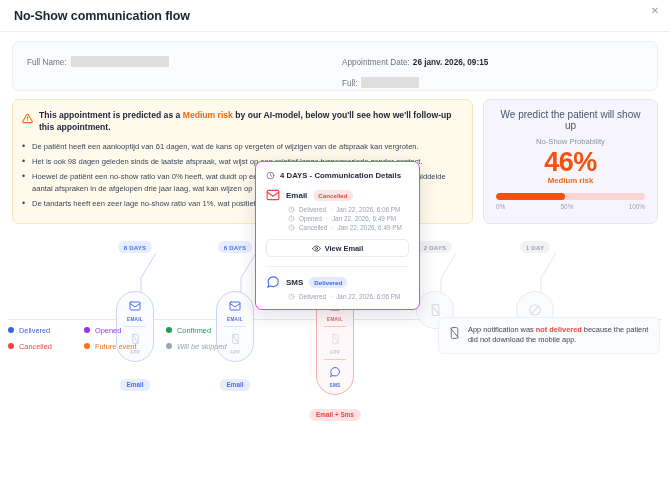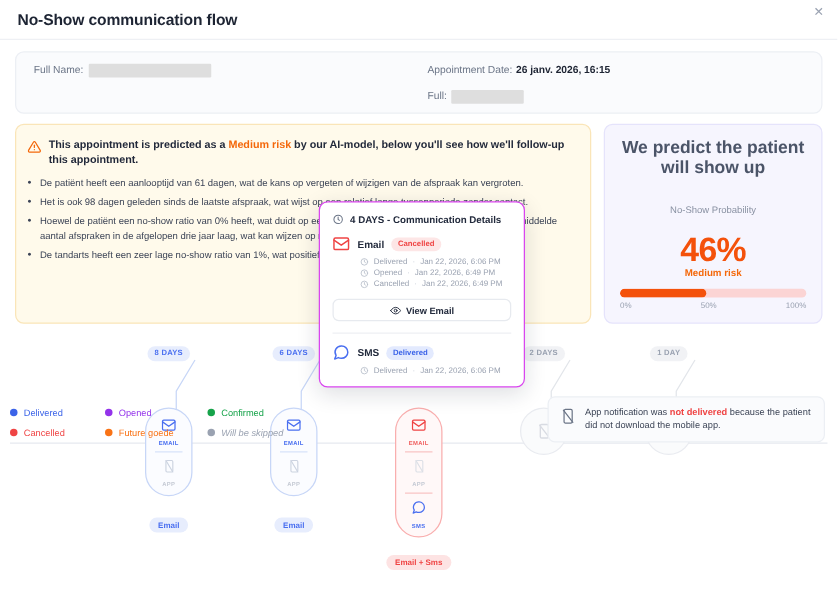--- a/index.html
+++ b/index.html
@@ -42,21 +42,21 @@
     border: 1px solid #eceff4;
     border-radius: 7px;
     height: 50px;
     display: flex;
     padding: 9px 14px;
   }
   .info-col { flex: 1; }
   .info-col.right { padding-left: 14px; }
   .info-row {
     display: flex;
-    align-items: flex-start;
+    align-items: flex-end;
     height: 16px;
     margin-bottom: 5px;
     font-size: 8.2px;
     color: #6b7587;
   }
   .info-label { white-space: nowrap; }
   .redacted {
     display: inline-block;
     height: 11px;
     background: #dedede;
@@ -115,29 +115,28 @@
 
   .predict-box {
     flex: 0 0 175px;
     background: #f6f5fe;
     border: 1px solid #e5e3fb;
     border-radius: 7px;
     padding: 9px 12px 10px 12px;
     text-align: center;
   }
   .predict-title {
-    font-size: 14px;
+    font-size: 10px;
     color: #4b5468;
-    margin-bottom: 22px;
-    font-weight: bold;
+    margin-bottom: 6px;
   }
   .predict-sub {
     font-size: 7.6px;
     color: #8a92a3;
-    margin-bottom: 13px;
+    margin-bottom: 1px;
   }
   .predict-pct {
     font-size: 27px;
     font-weight: bold;
     color: #f4510b;
     line-height: 1.12;
     letter-spacing: -0.5px;
   }
   .predict-risk {
     font-size: 7.8px;
@@ -347,21 +346,21 @@
   <div class="info-card">
     <div class="info-col">
       <div class="info-row">
         <span class="info-label">Full Name:</span>
         <span class="redacted r-name"></span>
       </div>
     </div>
     <div class="info-col right">
       <div class="info-row">
         <span class="info-label">Appointment Date:</span>
-        <span class="info-strong">26 janv. 2026, 16:15</span>
+        <span class="info-strong">26 janv. 2026, 09:15</span>
       </div>
       <div class="info-row">
         <span class="info-label">Full:</span>
         <span class="redacted r-phone"></span>
       </div>
     </div>
   </div>
 
   <div class="mid-row">
 
@@ -608,21 +607,21 @@
     <div class="lg-cell">
       <span class="legend-dot" id="lg2" style="background: rgb(22, 163, 74);"></span>
       <span id="lgl2" style="color: rgb(22, 163, 74);">Confirmed</span>
     </div>
     <div class="lg-cell">
       <span class="legend-dot" id="lg3" style="background: rgb(239, 68, 68);"></span>
       <span id="lgl3" style="color: rgb(239, 68, 68);">Cancelled</span>
     </div>
     <div class="lg-cell">
       <span class="legend-dot" id="lg4" style="background: rgb(249, 115, 22);"></span>
-      <span id="lgl4" style="color: rgb(249, 115, 22);">Future goede</span>
+      <span id="lgl4" style="color: rgb(249, 115, 22);">Future event</span>
     </div>
     <div class="lg-cell">
       <span class="legend-dot" id="lg5" style="background: rgb(154, 162, 177);"></span>
       <span id="lgl5" style="color: rgb(154, 162, 177); font-style: italic;">Will be skipped</span>
     </div>
   </div>
 
   <div class="note-box">
     <svg width="13" height="14" viewBox="0 0 24 24" fill="none" stroke="#6b7587" stroke-width="1.8" stroke-linecap="round" stroke-linejoin="round" style="flex:0 0 auto;margin-top:1px;">
       <rect x="6" y="2" width="12" height="20" rx="2"></rect>

